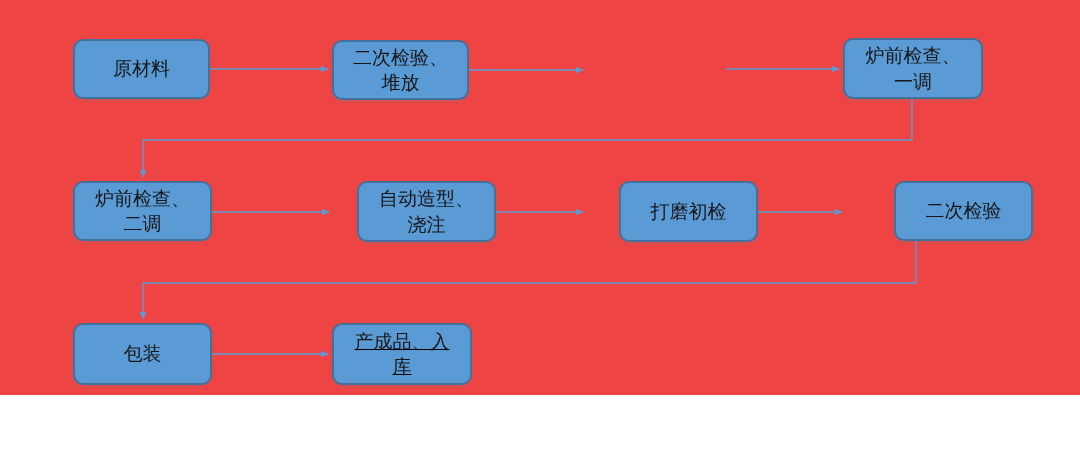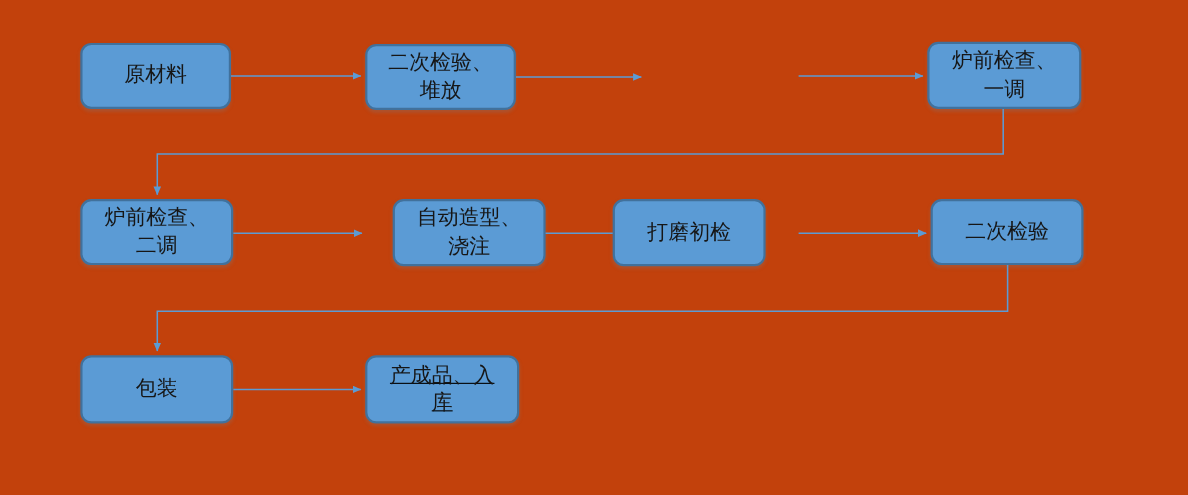--- a/index.html
+++ b/index.html
@@ -3,22 +3,22 @@
 <meta charset="utf-8">
 <style>
   html, body {
     margin: 0;
     padding: 0;
     background: #ffffff;
   }
   #canvas {
     position: relative;
     width: 1080px;
-    height: 450px;
-    background: #c2410c;
+    height: 395px;
+    background: #ef4444;
     overflow: hidden;
     font-family: "Liberation Sans", "DejaVu Sans", sans-serif;
   }
   .node {
     position: absolute;
     box-sizing: border-box;
     background: #5b9bd5;
     border: 2px solid #41719c;
     border-radius: 10px;
     display: flex;
@@ -83,24 +83,24 @@
   </div>
 
   <div class="node" style="left:73px; top:181px; width:139px; height:60px;">
     <span class="label">炉前检查、
 二调</span>
   </div>
   <div class="node" style="left:333px; top:181px; width:139px; height:61px;margin-left:24px;">
     <span class="label">自动造型、
 浇注</span>
   </div>
-  <div class="node" style="left:557px; top:181px; width:139px; height:61px;">
+  <div class="node" style="left:619px; top:181px; width:139px; height:61px;">
     <span class="label">打磨初检</span>
   </div>
-  <div class="node" style="left:846px; top:181px; width:139px; height:60px;text-align:right;">
+  <div class="node" style="left:894px; top:181px; width:139px; height:60px;text-align:right;">
     <span class="label">二次检验</span>
   </div>
 
   <div class="node" style="left:73px; top:323px; width:139px; height:62px;">
     <span class="label">包装</span>
   </div>
   <div class="node" style="left:332px; top:323px; width:140px; height:62px;text-decoration:underline;">
     <span class="label">产成品、入
 库</span>
   </div>

